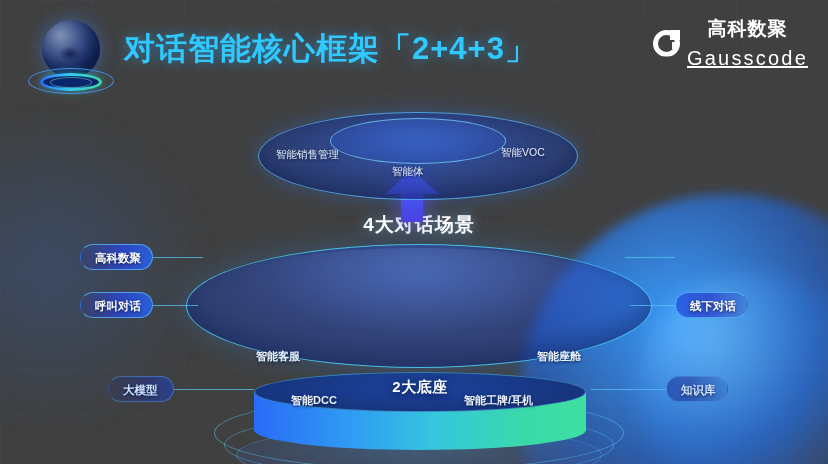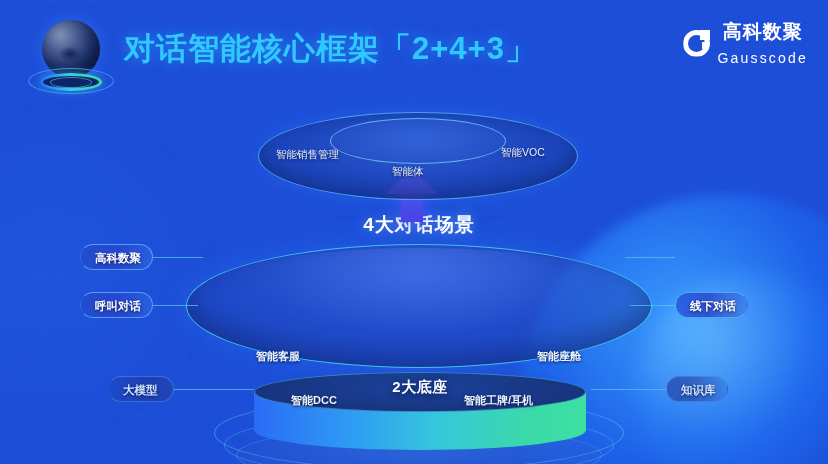--- a/index.html
+++ b/index.html
@@ -8,21 +8,21 @@
     font-family:"Liberation Sans","DejaVu Sans",sans-serif;
     background:#0b2a6b;
   }
   #stage{
     position:relative;width:828px;height:464px;overflow:hidden;
     background:
       radial-gradient(ellipse 520px 380px at 86% 96%, rgba(26,120,255,.85) 0%, rgba(18,80,210,.45) 38%, rgba(10,40,130,0) 70%),
       radial-gradient(ellipse 640px 420px at 50% 78%, rgba(22,72,190,.55) 0%, rgba(12,42,120,0) 68%),
       radial-gradient(ellipse 900px 520px at 50% 12%, rgba(14,48,130,.9) 0%, rgba(9,30,96,0) 72%),
       linear-gradient(160deg,#0a2160 0%,#0b2a70 45%,#0c3persona 60%,#0a2a78 100%);
-    background-color:#1d4ed8;
+    background-color:#404040;
   }
   
   #grid{
     position:absolute;inset:0;
     background-image:
       linear-gradient(rgba(90,150,255,.055) 1px, transparent 1px),
       linear-gradient(90deg, rgba(90,150,255,.055) 1px, transparent 1px);
     background-size:46px 46px;
     mask-image:radial-gradient(ellipse 70% 60% at 50% 55%, rgba(0,0,0,.25) 0%, rgba(0,0,0,.85) 100%);
     pointer-events:none;
@@ -76,21 +76,21 @@
   #logo-mark{position:relative;width:27px;height:27px;}
   #logo-mark .c{
     position:absolute;left:0;top:0;width:27px;height:27px;border-radius:50%;
     border:5px solid #fff;box-sizing:border-box;
     clip-path:polygon(0 0,68% 0,68% 30%,100% 30%,100% 100%,0 100%);
   }
   #logo-mark .sq{position:absolute;right:0px;top:0px;width:10px;height:10px;background:#fff;}
   #logo-mark .sq2{position:absolute;right:1px;top:12px;width:7px;height:7px;background:#fff;}
   #logo-text{display:flex;flex-direction:column;line-height:1;}
   #logo-cn{font-size:19px;font-weight:bold;color:#fff;letter-spacing:1px;text-align:center;}
-  #logo-en{font-size:14px;color:#fff;letter-spacing:2.2px;margin-top:10px;}
+  #logo-en{font-size:20px;color:#fff;letter-spacing:2.2px;margin-top:10px;text-decoration:underline;}
 
   
   #diagram{position:absolute;left:0;top:96px;width:828px;height:368px;}
 
   .ellipse{position:absolute;border-radius:50%;box-sizing:border-box;}
 
   
   #top-disc{
     left:258px;top:16px;width:320px;height:88px;
     background:radial-gradient(ellipse at 50% 40%, rgba(48,92,205,.75) 0%, rgba(30,64,168,.55) 55%, rgba(22,52,146,.35) 100%);

